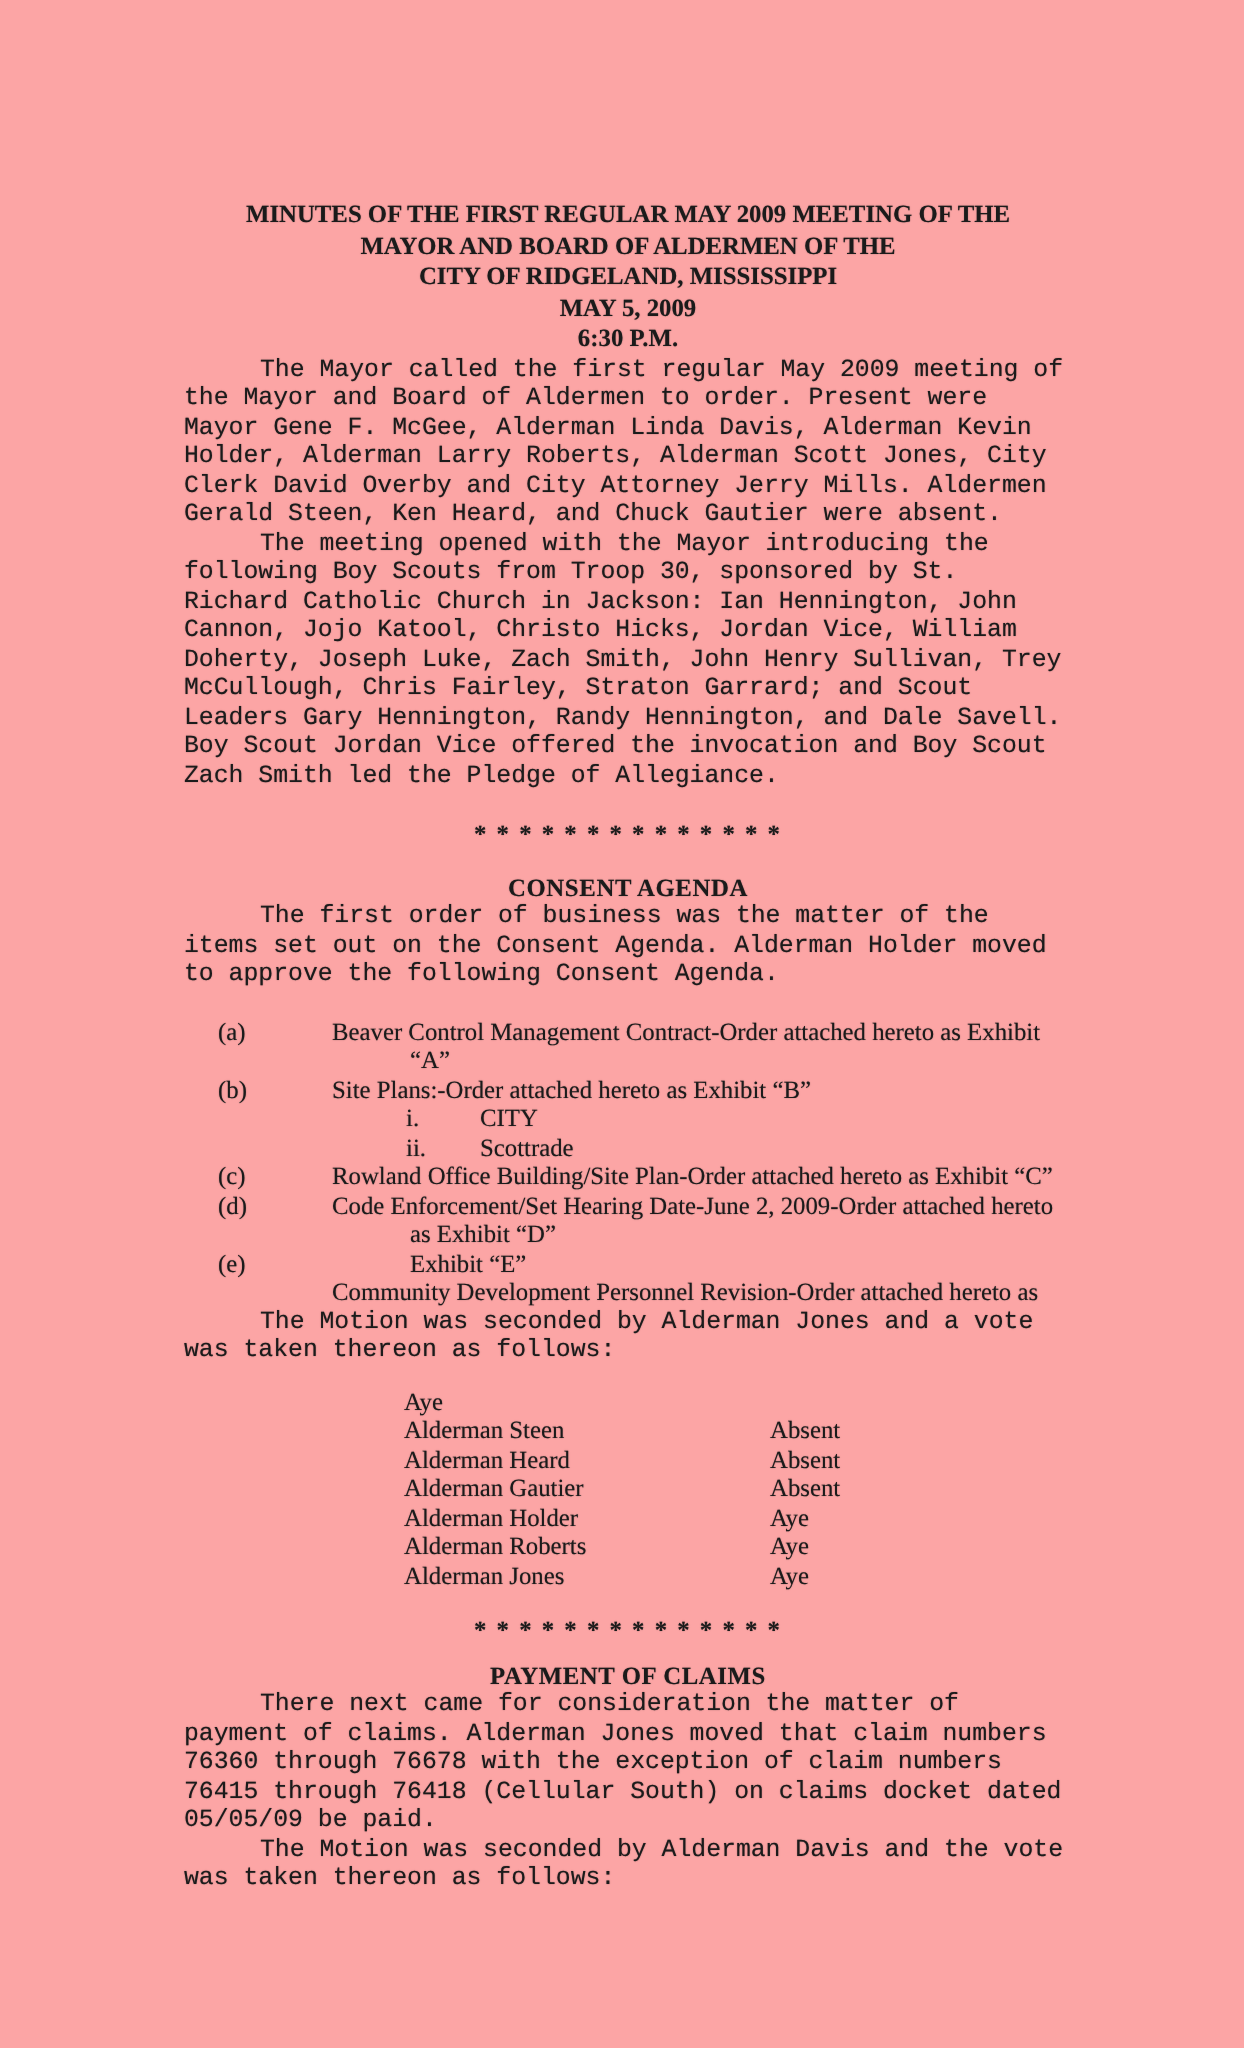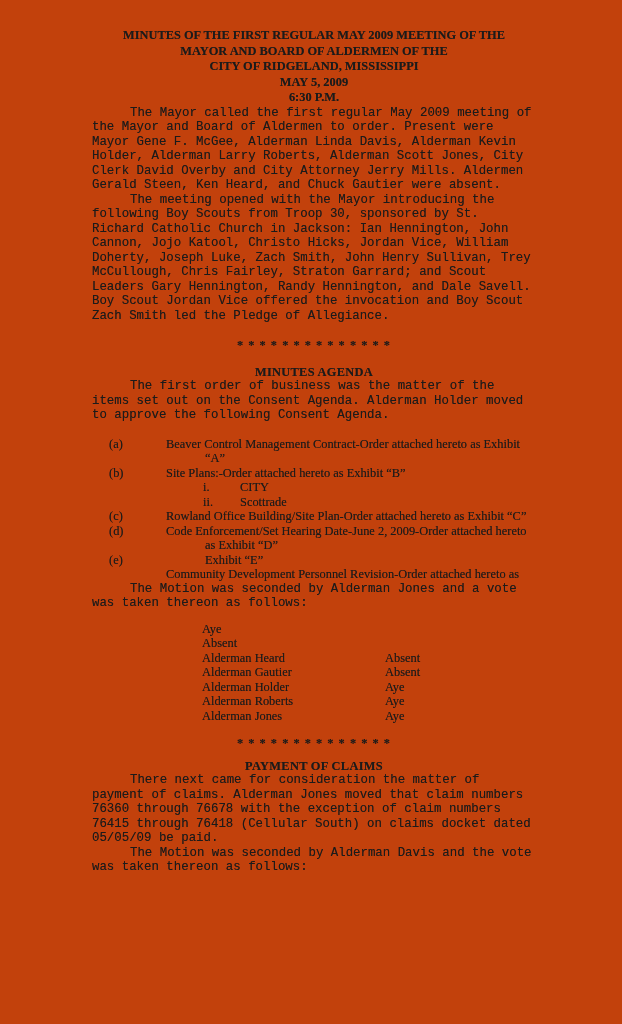--- a/index.html
+++ b/index.html
@@ -4,29 +4,29 @@
 <style>
   html, body {
     margin: 0;
     padding: 0;
     background: #ffffff;
   }
   .page {
     position: relative;
     width: 622px;
     height: 1024px;
-    background: #c2410c;
+    background: #fca5a5;
     overflow: hidden;
     font-family: "Liberation Serif", "DejaVu Serif", serif;
     font-size: 12.4px;
     line-height: 14.5px;
     color: #1b1b1b;
     text-shadow: 0 0 0.6px rgba(25,25,25,0.55);
     box-sizing: border-box;
-    padding: 28px 86px 0 92px; 
+    padding: 100px 86px 0 92px; 
   }
   .title-block {
     text-align: center;
     font-weight: bold;
     line-height: 15.5px;
   }
   p.body-para {
     margin: 0;
     text-align: left;
     font-family: Liberation Mono, monospace;
@@ -97,21 +97,21 @@
     <div>CITY OF RIDGELAND, MISSISSIPPI</div>
     <div>MAY 5, 2009</div>
     <div>6:30 P.M.</div>
   </header>
 
   <p class="body-para indent mt-p1">The Mayor called the first regular May 2009 meeting of the Mayor and Board of Aldermen to order.  Present were Mayor Gene F. McGee, Alderman Linda Davis, Alderman Kevin Holder, Alderman Larry Roberts, Alderman Scott Jones, City Clerk David Overby  and City Attorney Jerry Mills.  Aldermen Gerald Steen, Ken Heard, and Chuck Gautier were absent.</p>
   <p class="body-para indent mt-p2">The meeting opened with the Mayor introducing the following Boy Scouts from Troop 30, sponsored by St. Richard Catholic Church in Jackson:  Ian Hennington, John Cannon, Jojo Katool, Christo Hicks, Jordan Vice, William Doherty, Joseph Luke, Zach Smith, John Henry Sullivan, Trey McCullough, Chris Fairley, Straton Garrard; and Scout Leaders Gary Hennington, Randy Hennington, and Dale Savell.  Boy Scout Jordan Vice offered the invocation and Boy Scout Zach Smith led the Pledge of Allegiance.</p>
 
   <div class="separator">* * * * * * * * * * * * * *</div>
 
-  <h2 class="section-heading">MINUTES AGENDA</h2>
+  <h2 class="section-heading">CONSENT AGENDA</h2>
   <p class="body-para indent mt-intro">The first order of business was the matter of  the items set out on the Consent Agenda.  Alderman Holder moved to approve the following Consent Agenda.</p>
 
   <div class="ca-list">
 
     <div class="ca-row">
       <span class="ca-label">(a)</span>
       <div>
         <div class="ca-line">Beaver Control Management Contract-Order attached hereto as Exhibit</div>
         <div class="ca-line ca-cont">“A”</div>
       </div>
@@ -159,20 +159,21 @@
 
   </div>
 
   <p class="body-para indent mt-motion">The Motion was seconded by Alderman Jones and a vote was taken thereon as follows:</p>
 
   <div class="vote-table">
     <div class="vote-row">
       <span class="vote-value">Aye</span>
     </div>
     <div class="vote-row">
+      <span class="vote-name">Alderman Steen</span>
       <span class="vote-value">Absent</span>
     </div>
     <div class="vote-row">
       <span class="vote-name">Alderman Heard</span>
       <span class="vote-value">Absent</span>
     </div>
     <div class="vote-row">
       <span class="vote-name">Alderman Gautier</span>
       <span class="vote-value">Absent</span>
     </div>

